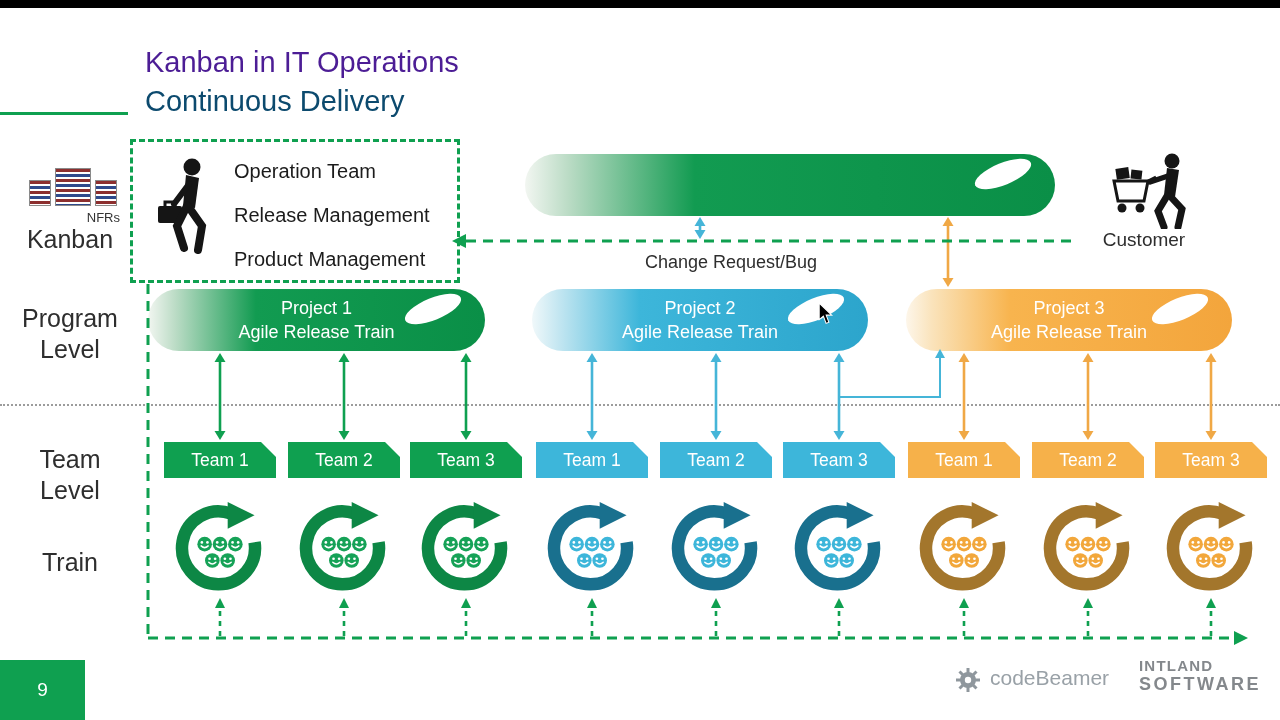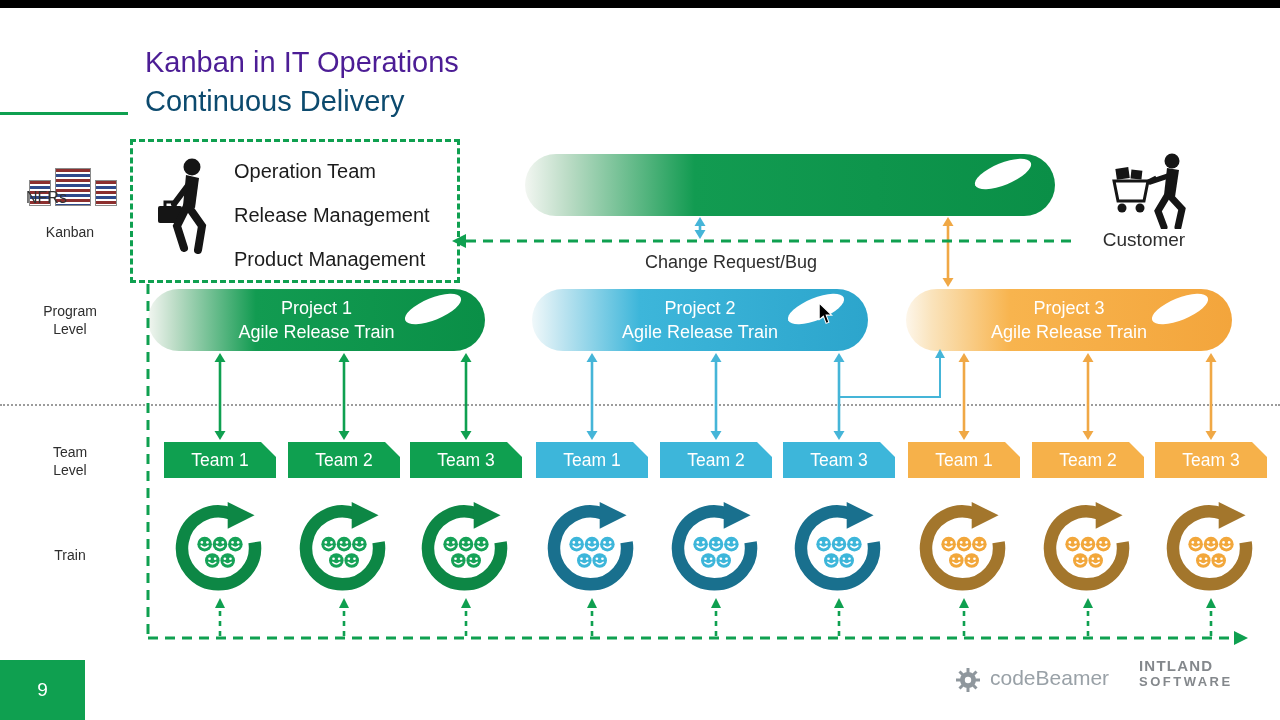--- a/index.html
+++ b/index.html
@@ -2,26 +2,26 @@
 <html><head>
 <meta charset="utf-8">
 <style>
   *{margin:0;padding:0;box-sizing:border-box}
   html,body{width:1280px;height:720px}
   body{position:relative;font-family:"Liberation Sans","DejaVu Sans",sans-serif;background:#fff;overflow:hidden;color:#222}
   .topbar{position:absolute;left:0;top:0;width:1280px;height:8px;background:#000}
   .title{position:absolute;left:145px;top:46px;font-size:29px;color:#4c1d95}
   .subtitle{position:absolute;left:145px;top:85px;font-size:29px;color:#0c4a6e}
   .greenrule{position:absolute;left:0;top:112px;width:128px;height:3px;background:#0fa050}
-  .sidelabel{position:absolute;left:12px;width:116px;text-align:center;font-size:14px;color:#2e2e2e;white-space:pre-line;line-height:1.25}
+  .sidelabel{position:absolute;left:12px;width:116px;text-align:center;font-size:25px;color:#2e2e2e;white-space:pre-line;line-height:1.25}
   .kicon{position:absolute;left:26px;top:166px;width:94px;height:40px;display:flex;align-items:flex-end;gap:4px;justify-content:center}
   .kcard{border:1px solid #8a8a8a;background:repeating-linear-gradient(180deg,#8c2f2f 0 3px,#fff 3px 5px,#2f4a8c 5px 8px,#fff 8px 10px)}
   .kcard.s{width:22px;height:26px}
   .kcard.b{width:36px;height:38px}
-  .nfrs{position:absolute;left:26px;top:189px;width:94px;text-align:left;font-size:16px;color:#333}
+  .nfrs{position:absolute;left:26px;top:210px;width:94px;text-align:right;font-size:13px;color:#333}
   .kbox{position:absolute;left:130px;top:139px;width:330px;height:144px;border:3px dashed #0fa050}
   .kb-item{position:absolute;left:234px;font-size:20px;color:#1c1c1c}
   .person{position:absolute;left:156px;top:156px;width:66px;height:98px}
   .train{position:absolute;height:62px;border-radius:31px;display:flex;align-items:center;justify-content:center}
   .train .lbl{white-space:pre-line;text-align:center;color:#fff;font-size:18px;line-height:1.35;position:relative;z-index:2}
   .train .win{position:absolute;right:22px;top:9px;width:60px;height:22px;background:#fff;border-radius:50%;transform:rotate(-22deg)}
   .train.green{background:linear-gradient(90deg,#f2f6f1 0%,#bcdcc6 8%,#129b51 32%,#0a8f47 100%)}
   .train.teal{background:linear-gradient(90deg,#f0f8fa 0%,#c3e6f1 8%,#3db6da 32%,#2ca5cc 100%)}
   .train.orange{background:linear-gradient(90deg,#fdf6ea 0%,#fae3bb 8%,#f8b44e 32%,#f3a53c 100%)}
   .custicon{position:absolute;left:1104px;top:151px;width:88px;height:78px}
@@ -37,21 +37,21 @@
   .scrum.g .cy{color:#0d8745}.scrum.g .fc{color:#16a257}
   .scrum.t .cy{color:#19708e}.scrum.t .fc{color:#3db6da}
   .scrum.o .cy{color:#a3762c}.scrum.o .fc{color:#f2a73b}
   svg.overlay{position:absolute;left:0;top:0;width:1280px;height:720px;pointer-events:none}
   .cursor{position:absolute;left:818px;top:303px;width:17px;height:23px;z-index:9}
   .pagebox{position:absolute;left:0;top:660px;width:85px;height:60px;background:#0fa050;color:#fff;display:flex;align-items:center;justify-content:center;font-size:19px}
   .gear{position:absolute;left:954px;top:666px;width:28px;height:28px}
   .cbrand{position:absolute;left:990px;top:666px;font-size:21px;color:#99a1a7}
   .intland{position:absolute;left:1139px;top:657px;color:#84888c;font-weight:bold}
   .intland .l1{font-size:15px;letter-spacing:1.2px}
-  .intland .l2{font-size:13px;letter-spacing:2.5px}
+  .intland .l2{font-size:18px;letter-spacing:2.5px}
   .defs{position:absolute;width:0;height:0}
 </style>
 </head>
 <body>
 
 <svg class="defs" aria-hidden="true">
   <defs>
     <g id="cycle">
       <path d="M86 44 A38 38 0 1 1 61 14" fill="none" stroke="currentColor" stroke-width="13"></path>
       <polygon points="58,2 86,16 58,30" fill="currentColor"></polygon>

